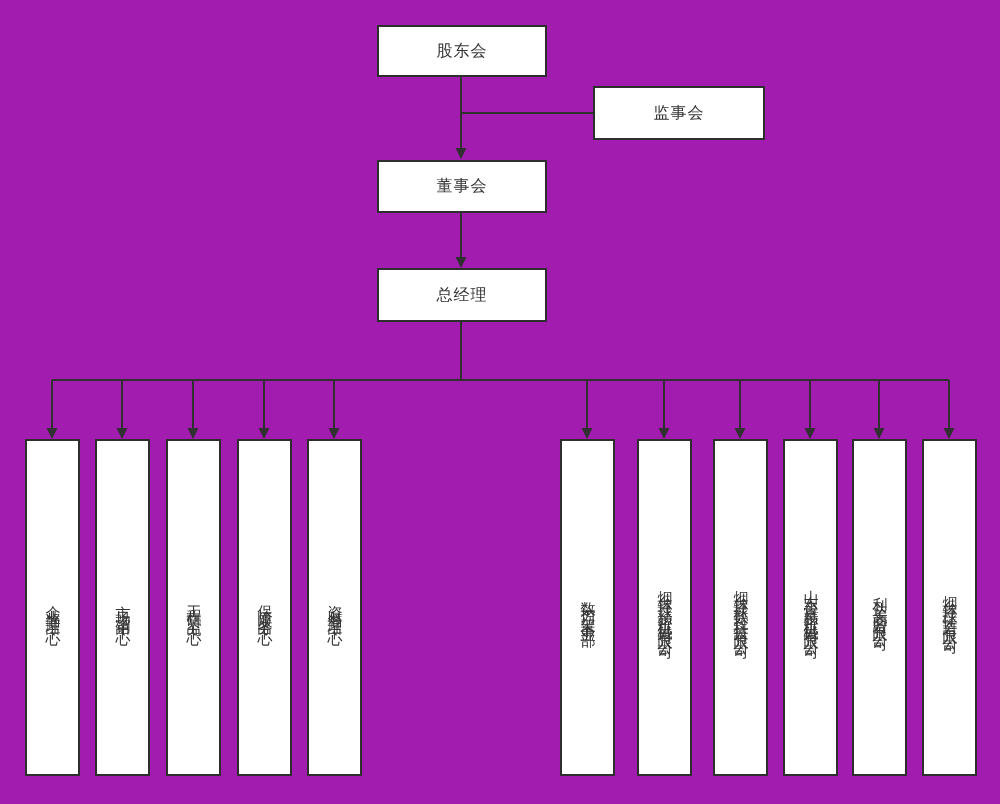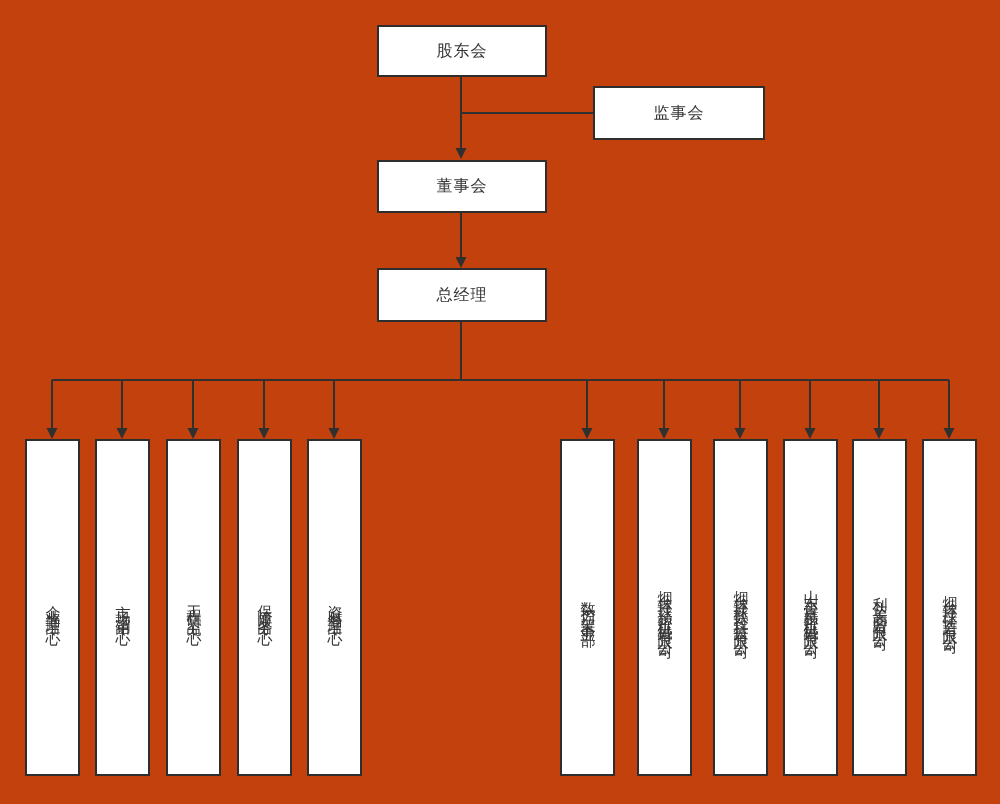--- a/index.html
+++ b/index.html
@@ -1,21 +1,21 @@
 <!DOCTYPE html>
 <html><head>
 <meta charset="utf-8">
 <style>
   * { margin: 0; padding: 0; box-sizing: border-box; }
   html, body { background: #ffffff; }
   .canvas {
     position: relative;
     width: 1000px;
     height: 804px;
-    background: #c2410c;
+    background: #a21caf;
     font-family: "Liberation Sans", sans-serif;
     overflow: hidden;
   }
   .connectors {
     position: absolute;
     left: 0; top: 0;
     width: 1000px; height: 804px;
   }
   .connectors path, .connectors line {
     stroke: #303030;

